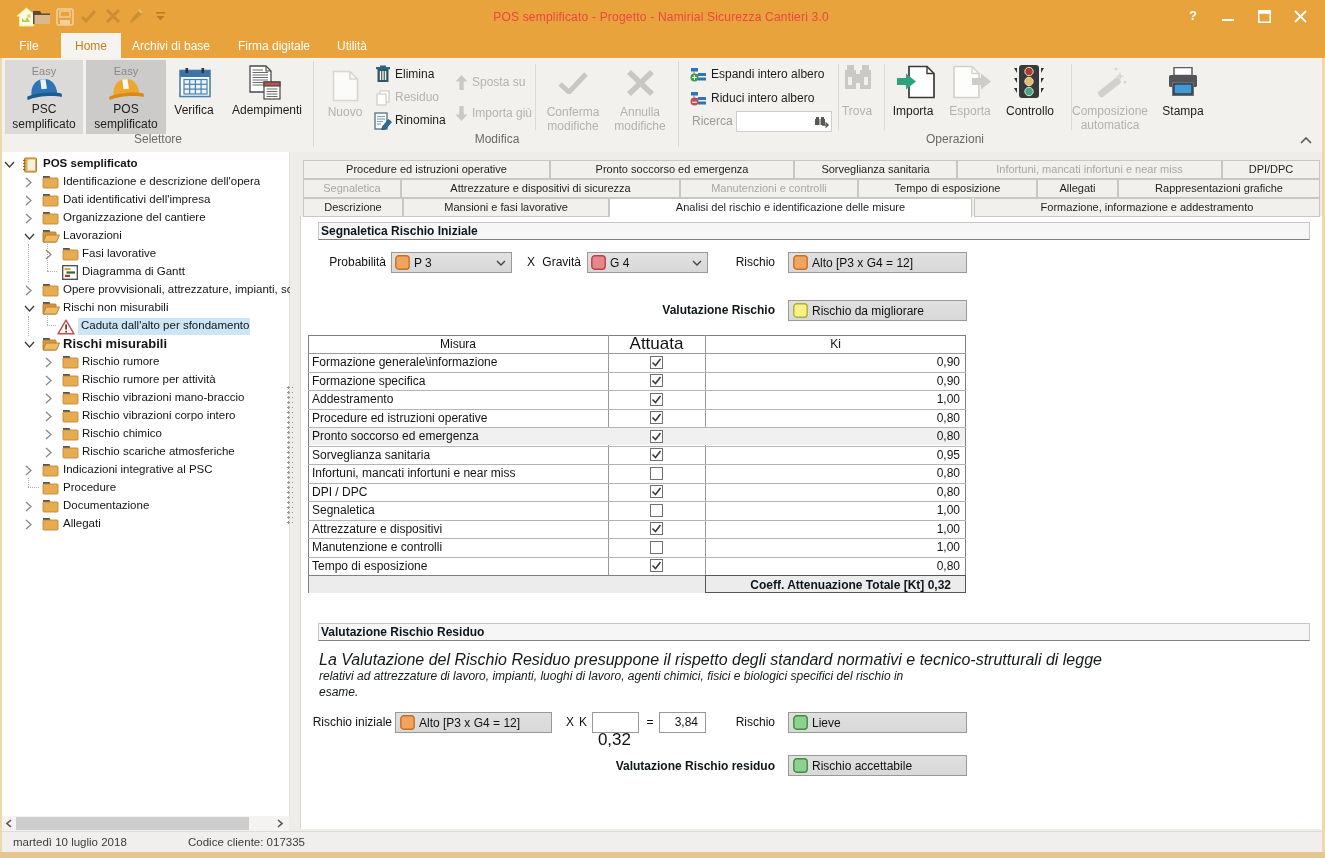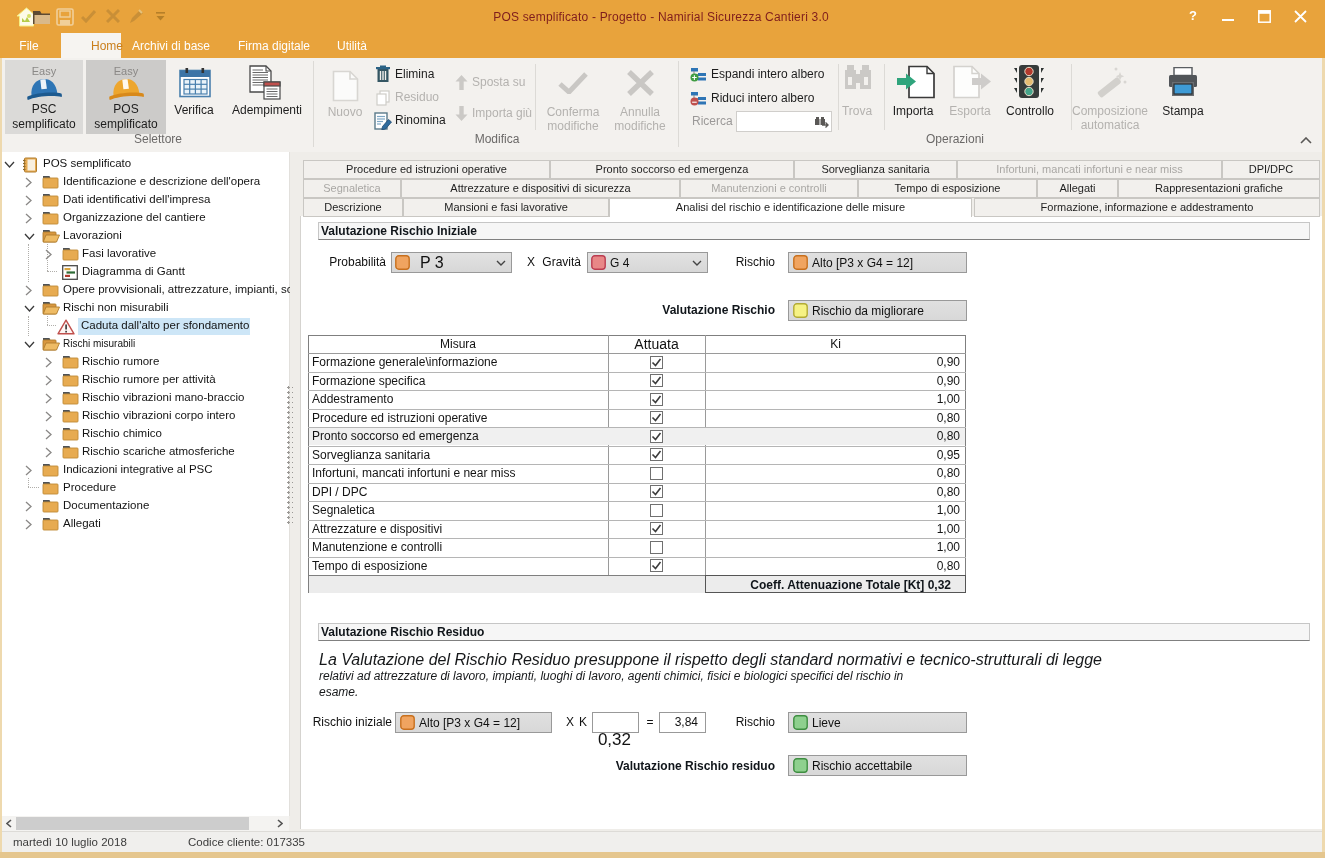--- a/index.html
+++ b/index.html
@@ -29,34 +29,34 @@
 <path d="M1 1 L13 13 M13 1 L1 13" stroke="#c98f37" stroke-width="3" fill="none"></path>
 </svg>
 <svg class="ab" style="left:128px;top:8px" width="16" height="17" viewBox="0 0 16 17">
 <path d="M2 15 L4 10 L12 2 L15 5 L6 13 Z" fill="#c98f37"></path>
 <path d="M11 2 L14 5" stroke="#e5c27c" stroke-width="2"></path>
 </svg>
 <svg class="ab" style="left:155px;top:12px" width="11" height="9" viewBox="0 0 11 9">
 <rect x="1" y="0" width="9" height="1.6" fill="#b67f28"></rect>
 <path d="M1.5 4 h8 l-4 4.5 Z" fill="#b67f28"></path>
 </svg>
-<div style="left:661.0px;transform:translateX(-50%);position:absolute;top:7.5px;font-size:12px;color:#7f1d1d;font-weight:normal;white-space:nowrap;line-height:18px;letter-spacing:0.2px;">POS semplificato - Progetto - Namirial Sicurezza Cantieri 3.0</div>
+<div style="left:661.0px;transform:translateX(-50%);position:absolute;top:7.5px;font-size:12px;color:#ef4444;font-weight:normal;white-space:nowrap;line-height:18px;letter-spacing:0.2px;">POS semplificato - Progetto - Namirial Sicurezza Cantieri 3.0</div>
 <div style="left:1193.0px;transform:translateX(-50%);position:absolute;top:6.2px;font-size:13px;color:#fff;font-weight:normal;white-space:nowrap;line-height:19px;"><b>?</b></div>
 <div style="position:absolute;left:1222px;top:19px;width:12px;height:2px;background:#fff;"></div>
 <svg class="ab" style="left:1258px;top:10px" width="13" height="13" viewBox="0 0 13 13">
 <rect x="0.8" y="0.8" width="11.4" height="11.4" fill="none" stroke="#fff" stroke-width="1.5"></rect>
 <rect x="0.8" y="0.8" width="11.4" height="3" fill="#fff"></rect>
 </svg>
 <svg class="ab" style="left:1294px;top:10px" width="13" height="13" viewBox="0 0 13 13">
 <path d="M1 1 L12 12 M12 1 L1 12" stroke="#fff" stroke-width="1.8"></path>
 </svg>
 <div style="position:absolute;left:0;top:33px;width:1325px;height:25px;background:#e8a33c;"></div>
 <div style="position:absolute;left:61px;top:33px;width:60px;height:25px;background:#f6f4f1;"></div>
 <div style="left:29.0px;transform:translateX(-50%);position:absolute;top:37.0px;font-size:12px;color:#fff;font-weight:normal;white-space:nowrap;line-height:18px;">File</div>
-<div style="left:107px;transform:translateX(-50%);position:absolute;top:37.0px;font-size:12px;color:#ca7f1c;font-weight:normal;white-space:nowrap;line-height:18px;">Home</div>
+<div style="left:91.0px;transform:translateX(-50%);position:absolute;top:37.0px;font-size:12px;color:#ca7f1c;font-weight:normal;white-space:nowrap;line-height:18px;">Home</div>
 <div style="left:171.0px;transform:translateX(-50%);position:absolute;top:37.0px;font-size:12px;color:#fff;font-weight:normal;white-space:nowrap;line-height:18px;">Archivi di base</div>
 <div style="left:274.0px;transform:translateX(-50%);position:absolute;top:37.0px;font-size:12px;color:#fff;font-weight:normal;white-space:nowrap;line-height:18px;">Firma digitale</div>
 <div style="left:352.0px;transform:translateX(-50%);position:absolute;top:37.0px;font-size:12px;color:#fff;font-weight:normal;white-space:nowrap;line-height:18px;">Utilità</div>
 <div style="position:absolute;left:0;top:58px;width:1325px;height:94px;background:#f3f1ee;border-bottom:1px solid #d5d2ce;"></div>
 <div style="position:absolute;left:5px;top:60px;width:78px;height:74px;background:#dbdad8;"></div>
 <div style="position:absolute;left:86px;top:60px;width:80px;height:74px;background:#cccbc9;"></div>
 <div style="left:44.0px;transform:translateX(-50%);position:absolute;top:62.8px;font-size:11px;color:#8a8886;font-weight:normal;white-space:nowrap;line-height:16px;">Easy</div>
 <div style="left:126.0px;transform:translateX(-50%);position:absolute;top:62.8px;font-size:11px;color:#8a8886;font-weight:normal;white-space:nowrap;line-height:16px;">Easy</div>
 <svg class="ab" style="left:24px;top:76px" width="40" height="28" viewBox="0 0 40 28">
 <g transform="rotate(-5 20 14)">
@@ -257,21 +257,21 @@
 <svg class="ab" style="left:22px;top:157px" width="16" height="16" viewBox="0 0 16 16">
 <rect x="2.5" y="1" width="12" height="14" rx="1" fill="#e7ab51" stroke="#b07d2e" stroke-width="1"></rect>
 <rect x="5.5" y="2.5" width="7.5" height="11" fill="#f8f0e0"></rect>
 <g stroke="#8a6a30" stroke-width="1.2">
       <line x1="1" y1="3.5" x2="3.5" y2="3.5"></line>
       <line x1="1" y1="6.5" x2="3.5" y2="6.5"></line>
       <line x1="1" y1="9.5" x2="3.5" y2="9.5"></line>
       <line x1="1" y1="12.5" x2="3.5" y2="12.5"></line>
     </g>
 </svg>
-<div style="left:43.0px;position:absolute;top:155.4px;font-size:11.5px;color:#141414;font-weight:normal;white-space:nowrap;line-height:17px;">POS semplificato</div>
+<div style="left:43.0px;position:absolute;top:155.4px;font-size:11.5px;color:#141414;font-weight:bold;white-space:nowrap;line-height:17px;">POS semplificato</div>
 <svg class="ab" style="left:25px;top:177px" width="7" height="11" viewBox="0 0 7 11">
     <path d="M1 1 L6 5.5 L1 10" stroke="#8a8886" stroke-width="1.3" fill="none"></path>
   </svg>
 <svg class="ab" style="left:42px;top:175px" width="17" height="14" viewBox="0 0 17 14">
 <path d="M1 1 h6.5 l1 2.2 h-7.5 Z" fill="#4e5256"></path>
 <rect x="1" y="3" width="15" height="10" rx="0.8" fill="#e7ab51" stroke="#c08a35" stroke-width="0.9"></rect>
 </svg>
 <div style="left:63.0px;position:absolute;top:173.4px;font-size:11.5px;color:#141414;font-weight:normal;white-space:nowrap;line-height:17px;">Identificazione e descrizione dell'opera</div>
 <svg class="ab" style="left:25px;top:195px" width="7" height="11" viewBox="0 0 7 11">
     <path d="M1 1 L6 5.5 L1 10" stroke="#8a8886" stroke-width="1.3" fill="none"></path>
@@ -338,21 +338,21 @@
 </svg>
 <div style="left:81.0px;position:absolute;top:317.4px;font-size:11.5px;color:#141414;font-weight:normal;white-space:nowrap;line-height:17px;">Caduta dall'alto per sfondamento</div>
 <svg class="ab" style="left:24px;top:341px" width="11" height="7" viewBox="0 0 11 7">
     <path d="M1 1 L5.5 6 L10 1" stroke="#3a3a3a" stroke-width="1.3" fill="none"></path>
   </svg>
 <svg class="ab" style="left:42px;top:337px" width="18" height="14" viewBox="0 0 18 14">
 <path d="M1 1 h6.5 l1 2.2 h-7.5 Z" fill="#4e5256"></path>
 <rect x="1" y="3" width="13" height="10" rx="0.8" fill="#d89740" stroke="#b07d2e" stroke-width="0.9"></rect>
 <path d="M4 6 h13.5 l-3 7 H1.2 Z" fill="#eebb64" stroke="#b07d2e" stroke-width="0.9"></path>
 </svg>
-<div style="left:63.0px;position:absolute;top:335.4px;font-size:10px;color:#141414;font-weight:normal;white-space:nowrap;line-height:17px;">Rischi misurabili</div>
+<div style="left:63.0px;position:absolute;top:335.4px;font-size:13px;color:#141414;font-weight:bold;white-space:nowrap;line-height:17px;">Rischi misurabili</div>
 <svg class="ab" style="left:45px;top:357px" width="7" height="11" viewBox="0 0 7 11">
     <path d="M1 1 L6 5.5 L1 10" stroke="#8a8886" stroke-width="1.3" fill="none"></path>
   </svg>
 <svg class="ab" style="left:62px;top:355px" width="17" height="14" viewBox="0 0 17 14">
 <path d="M1 1 h6.5 l1 2.2 h-7.5 Z" fill="#4e5256"></path>
 <rect x="1" y="3" width="15" height="10" rx="0.8" fill="#e7ab51" stroke="#c08a35" stroke-width="0.9"></rect>
 </svg>
 <div style="left:82.0px;position:absolute;top:353.4px;font-size:11.5px;color:#141414;font-weight:normal;white-space:nowrap;line-height:17px;">Rischio rumore</div>
 <svg class="ab" style="left:45px;top:375px" width="7" height="11" viewBox="0 0 7 11">
     <path d="M1 1 L6 5.5 L1 10" stroke="#8a8886" stroke-width="1.3" fill="none"></path>
@@ -466,27 +466,27 @@
 <div style="left:1219.0px;transform:translateX(-50%);position:absolute;top:180.2px;font-size:11px;color:#1e1e1e;font-weight:normal;white-space:nowrap;line-height:16px;">Rappresentazioni grafiche</div>
 <div style="position:absolute;left:303px;top:198px;width:100px;height:19px;background:#f2f0ed;border:1px solid #c9c7c3;box-sizing:border-box;"></div>
 <div style="left:353.0px;transform:translateX(-50%);position:absolute;top:199.2px;font-size:11px;color:#1e1e1e;font-weight:normal;white-space:nowrap;line-height:16px;">Descrizione</div>
 <div style="position:absolute;left:403px;top:198px;width:206px;height:19px;background:#f2f0ed;border:1px solid #c9c7c3;box-sizing:border-box;"></div>
 <div style="left:506.0px;transform:translateX(-50%);position:absolute;top:199.2px;font-size:11px;color:#1e1e1e;font-weight:normal;white-space:nowrap;line-height:16px;">Mansioni e fasi lavorative</div>
 <div style="position:absolute;left:609px;top:198px;width:363px;height:19px;background:#fff;border:1px solid #c9c7c3;border-bottom:none;box-sizing:border-box;"></div>
 <div style="left:790.5px;transform:translateX(-50%);position:absolute;top:199.2px;font-size:11px;color:#1e1e1e;font-weight:normal;white-space:nowrap;line-height:16px;">Analisi del rischio e identificazione delle misure</div>
 <div style="position:absolute;left:974px;top:198px;width:346px;height:19px;background:#f2f0ed;border:1px solid #c9c7c3;box-sizing:border-box;"></div>
 <div style="left:1147.0px;transform:translateX(-50%);position:absolute;top:199.2px;font-size:11px;color:#1e1e1e;font-weight:normal;white-space:nowrap;line-height:16px;">Formazione, informazione e addestramento</div>
 <div style="position:absolute;left:318px;top:222px;width:992px;height:18px;background:#f6f6f6;border:1px solid #c6c6c6;border-bottom:1px solid #808080;box-sizing:border-box;"></div>
-<div style="left:321.0px;position:absolute;top:222.0px;font-size:12px;color:#10151a;font-weight:bold;white-space:nowrap;line-height:18px;">Valutazione Rischio Iniziale</div>
+<div style="left:321.0px;position:absolute;top:222.0px;font-size:12px;color:#10151a;font-weight:bold;white-space:nowrap;line-height:18px;">Segnaletica Rischio Iniziale</div>
 <div style="right:939.0px;position:absolute;top:253.0px;font-size:12px;color:#111;font-weight:normal;white-space:nowrap;line-height:18px;">Probabilità</div>
 <div style="position:absolute;left:391px;top:252px;width:121px;height:21px;background:linear-gradient(#e2e2e2,#d7d7d7);border:1px solid #999;box-sizing:border-box;"></div>
 <svg style="position:absolute;left:395px;top:255px" width="15" height="15" viewBox="0 0 15 15">
     <rect x="0.8" y="0.8" width="13.4" height="13.4" rx="3" fill="#f0a460" stroke="#c8701e" stroke-width="1.4"></rect>
   </svg>
-<div style="left:414.0px;position:absolute;top:254.0px;font-size:16px;color:#111;font-weight:normal;white-space:nowrap;line-height:18px;margin-left:6px;">P 3</div>
+<div style="left:414.0px;position:absolute;top:254.0px;font-size:12px;color:#111;font-weight:normal;white-space:nowrap;line-height:18px;">P 3</div>
 <svg style="position:absolute;left:496px;top:260px" width="10" height="6" viewBox="0 0 10 6">
     <path d="M1 1 L5 5 L9 1" stroke="#444" stroke-width="1.4" fill="none"></path>
   </svg>
 <div style="left:531.0px;transform:translateX(-50%);position:absolute;top:253.0px;font-size:12px;color:#111;font-weight:normal;white-space:nowrap;line-height:18px;">X</div>
 <div style="right:744.0px;position:absolute;top:253.0px;font-size:12px;color:#111;font-weight:normal;white-space:nowrap;line-height:18px;">Gravità</div>
 <div style="position:absolute;left:587px;top:252px;width:121px;height:21px;background:linear-gradient(#e2e2e2,#d7d7d7);border:1px solid #999;box-sizing:border-box;"></div>
 <svg style="position:absolute;left:591px;top:255px" width="15" height="15" viewBox="0 0 15 15">
     <rect x="0.8" y="0.8" width="13.4" height="13.4" rx="3" fill="#e88787" stroke="#bb3c50" stroke-width="1.4"></rect>
   </svg>
 <div style="left:610.0px;position:absolute;top:254.0px;font-size:12px;color:#111;font-weight:normal;white-space:nowrap;line-height:18px;">G 4</div>
@@ -502,21 +502,21 @@
 <div style="right:550.0px;position:absolute;top:301.0px;font-size:12px;color:#10151a;font-weight:bold;white-space:nowrap;line-height:18px;">Valutazione Rischio</div>
 <div style="position:absolute;left:788px;top:300px;width:179px;height:21px;background:linear-gradient(#e0e0e0,#d8d8d8);border:1px solid #999;box-sizing:border-box;"></div>
 <svg style="position:absolute;left:793px;top:303px" width="15" height="15" viewBox="0 0 15 15">
     <rect x="0.8" y="0.8" width="13.4" height="13.4" rx="3" fill="#f6f284" stroke="#b3ab35" stroke-width="1.4"></rect>
   </svg>
 <div style="left:812.0px;position:absolute;top:302.0px;font-size:12px;color:#111;font-weight:normal;white-space:nowrap;line-height:18px;">Rischio da migliorare</div>
 <div style="position:absolute;left:308px;top:335px;width:658px;height:258px;border:1px solid #7f7f7f;box-sizing:border-box;background:#fff;"></div>
 <div style="position:absolute;left:608px;top:335px;width:1px;height:240px;background:#9a9a9a;"></div>
 <div style="position:absolute;left:705px;top:335px;width:1px;height:240px;background:#9a9a9a;"></div>
 <div style="left:458.0px;transform:translateX(-50%);position:absolute;top:335.0px;font-size:12px;color:#111;font-weight:normal;white-space:nowrap;line-height:18px;">Misura</div>
-<div style="left:656.5px;transform:translateX(-50%);position:absolute;top:335.0px;font-size:14px;color:#111;font-weight:normal;white-space:nowrap;line-height:18px;">Attuata</div>
+<div style="left:656.5px;transform:translateX(-50%);position:absolute;top:335.0px;font-size:17px;color:#111;font-weight:normal;white-space:nowrap;line-height:18px;">Attuata</div>
 <div style="left:835.5px;transform:translateX(-50%);position:absolute;top:335.0px;font-size:12px;color:#111;font-weight:normal;white-space:nowrap;line-height:18px;">Ki</div>
 <div style="position:absolute;left:308px;top:353px;width:658px;height:1px;background:#9a9a9a;"></div>
 <div style="left:312.0px;position:absolute;top:353.2px;font-size:12px;color:#141414;font-weight:normal;white-space:nowrap;line-height:18px;">Formazione generale\informazione</div>
 <svg style="position:absolute;left:650px;top:355.8px" width="13" height="13" viewBox="0 0 13 13">
 <rect x="0.5" y="0.5" width="12" height="12" fill="#fff" stroke="#707070" stroke-width="1"></rect>
     <path d="M2.5 6.5 L5.5 9.5 L10.5 3" stroke="#3c3c3c" stroke-width="1.6" fill="none"></path>
   </svg>
 <div style="right:365.0px;position:absolute;top:353.2px;font-size:12px;color:#141414;font-weight:normal;white-space:nowrap;line-height:18px;">0,90</div>
 <div style="position:absolute;left:308px;top:371.5px;width:658px;height:1px;background:#b5b5b5;"></div>
 <div style="left:312.0px;position:absolute;top:371.8px;font-size:12px;color:#141414;font-weight:normal;white-space:nowrap;line-height:18px;">Formazione specifica</div>

